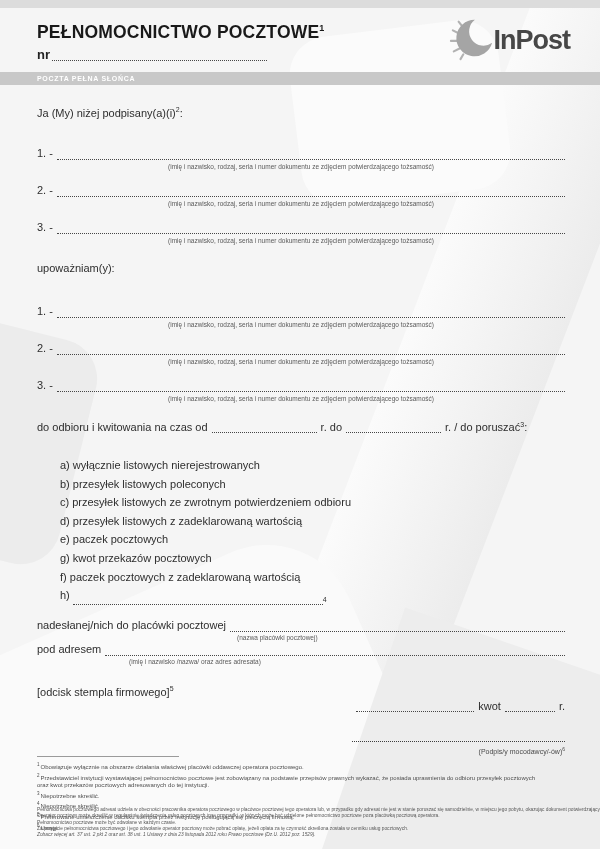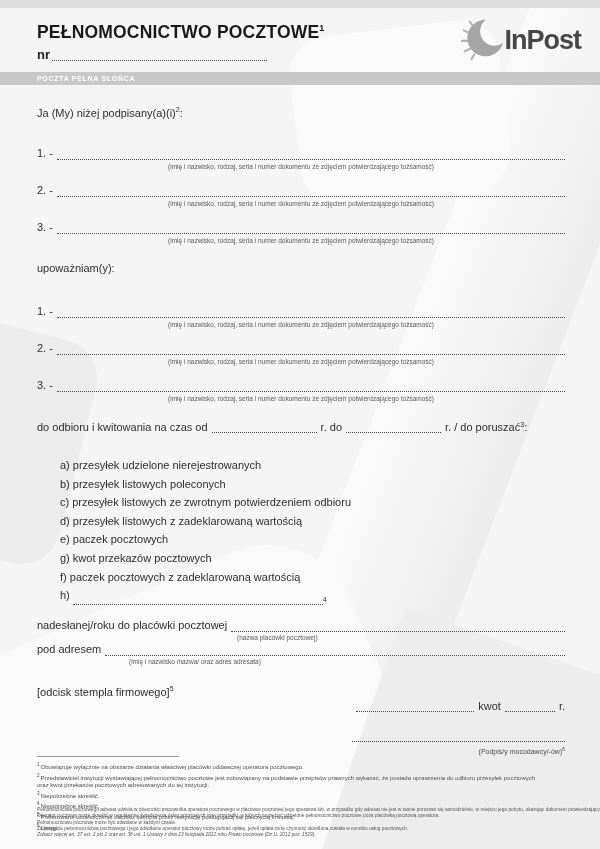--- a/index.html
+++ b/index.html
@@ -19,21 +19,21 @@
   .wm-br     { right:-160px; bottom:-140px; width:420px; height:330px; background:#ededed; transform:rotate(19deg); }
 
   .z { position:absolute; z-index:2; }
 
   
   .title { left:37px; top:14px; font-size:17.5px; font-weight:bold; letter-spacing:0.2px; color:#191919; }
   .title sup { font-size:9px; }
   .nr-line { left:37px; top:39px; font-size:13px; font-weight:bold; color:#222; display:flex; align-items:center; }
   .nr-line .dl { margin-left:2px; }
 
-  .logo { right:19px; top:7px; display:flex; align-items:center; }
+  .logo { right:30px; top:7px; display:flex; align-items:center; }
   .logo-text { font-size:27px; font-weight:bold; color:#474747; letter-spacing:-1px; margin-left:-2px; }
 
   .band { left:0; top:64px; width:600px; height:13px; background:#c8c8c8; }
   .band-text { padding-left:37px; font-size:7px; font-weight:bold; color:#ffffff; letter-spacing:0.7px; line-height:13px; }
 
   
   .dl { display:inline-block; height:11px; border-bottom:1.4px dotted #464646; }
   .dl-fill { flex:1; height:11px; border-bottom:1.4px dotted #464646; margin-left:4px; }
   .w215 { width:215px; } .w105 { width:105px; margin:0 4px; } .w95 { width:95px; margin:0 4px; } .w250 { width:250px; margin-left:3px; }
 
@@ -173,37 +173,37 @@
     <span>do odbioru i kwitowania na czas od</span>
     <span class="dl w105"></span>
     <span>r. do</span>
     <span class="dl w95"></span>
     <span>r. / do poruszać</span>
       <sup>3</sup>
       <span>:</span>
   </div>
 
   <div class="z items">
-    <div>a) przesyłek udzielone nierejestrowanych</div>
+    <div>a) wyłącznie listowych nierejestrowanych</div>
     <div>b) przesyłek listowych poleconych</div>
     <div>c) przesyłek listowych ze zwrotnym potwierdzeniem odbioru</div>
     <div>d) przesyłek listowych z zadeklarowaną wartością</div>
     <div>e) paczek pocztowych</div>
     <div>g) kwot przekazów pocztowych</div>
     <div>f) paczek pocztowych z zadeklarowaną wartością</div>
     <div class="item-h">
       <span>h)</span>
       <span class="dl w250"></span>
       <sup>4</sup>
     </div>
   </div>
 
   <div class="z delivery">
     <div class="dv-line">
-        <span>nadesłanej/roku do placówki pocztowej</span>
+        <span>nadesłanej/nich do placówki pocztowej</span>
         <span class="dl-fill"></span>
       </div>
     <div class="dv-cap cap1">(nazwa placówki pocztowej)</div>
     <div class="dv-line">
         <span>pod adresem</span>
         <span class="dl-fill"></span>
       </div>
     <div class="dv-cap cap2">(imię i nazwisko /nazwa/ oraz adres adresata)</div>
   </div>
 

